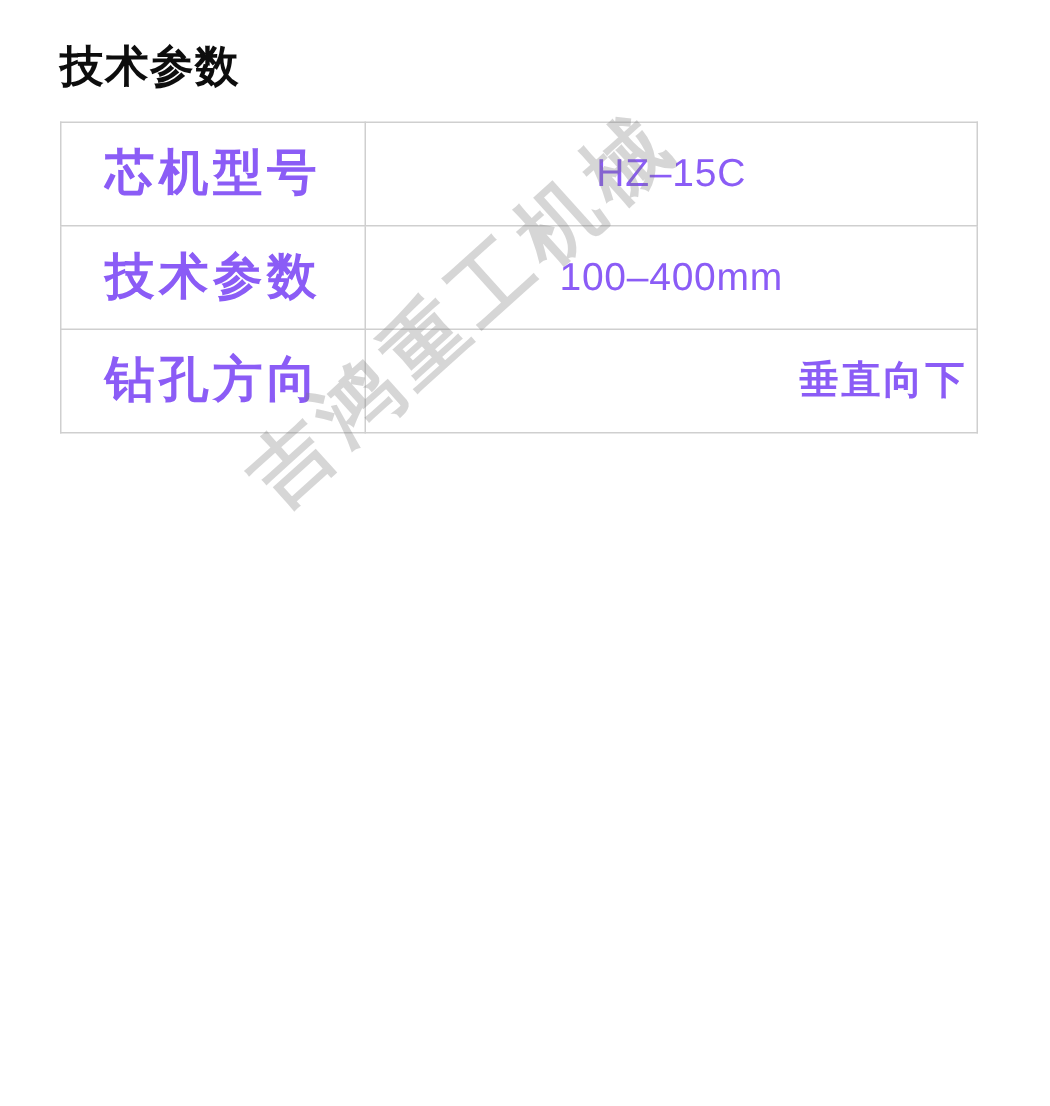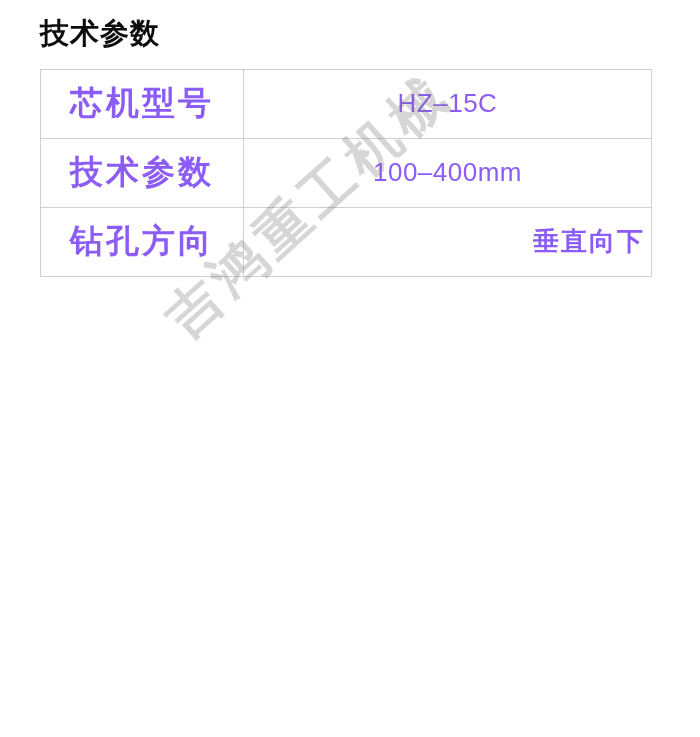--- a/index.html
+++ b/index.html
@@ -13,21 +13,21 @@
     font-family: "Liberation Sans", sans-serif;
     color: #111111;
     position: relative;
     overflow: hidden;
   }
   .page {
     position: relative;
     width: 700px;
     height: 737px;
     box-sizing: border-box;
-    padding: 16px 40px 0 40px;
+    padding: 28px 40px 0 40px;
   }
   .page-title {
     font-size: 29px;
     font-weight: bold;
     letter-spacing: 1px;
     color: #0d0d0d;
     margin: 0 0 18px 0;
     line-height: 1.2;
   }
   .spec-table {

